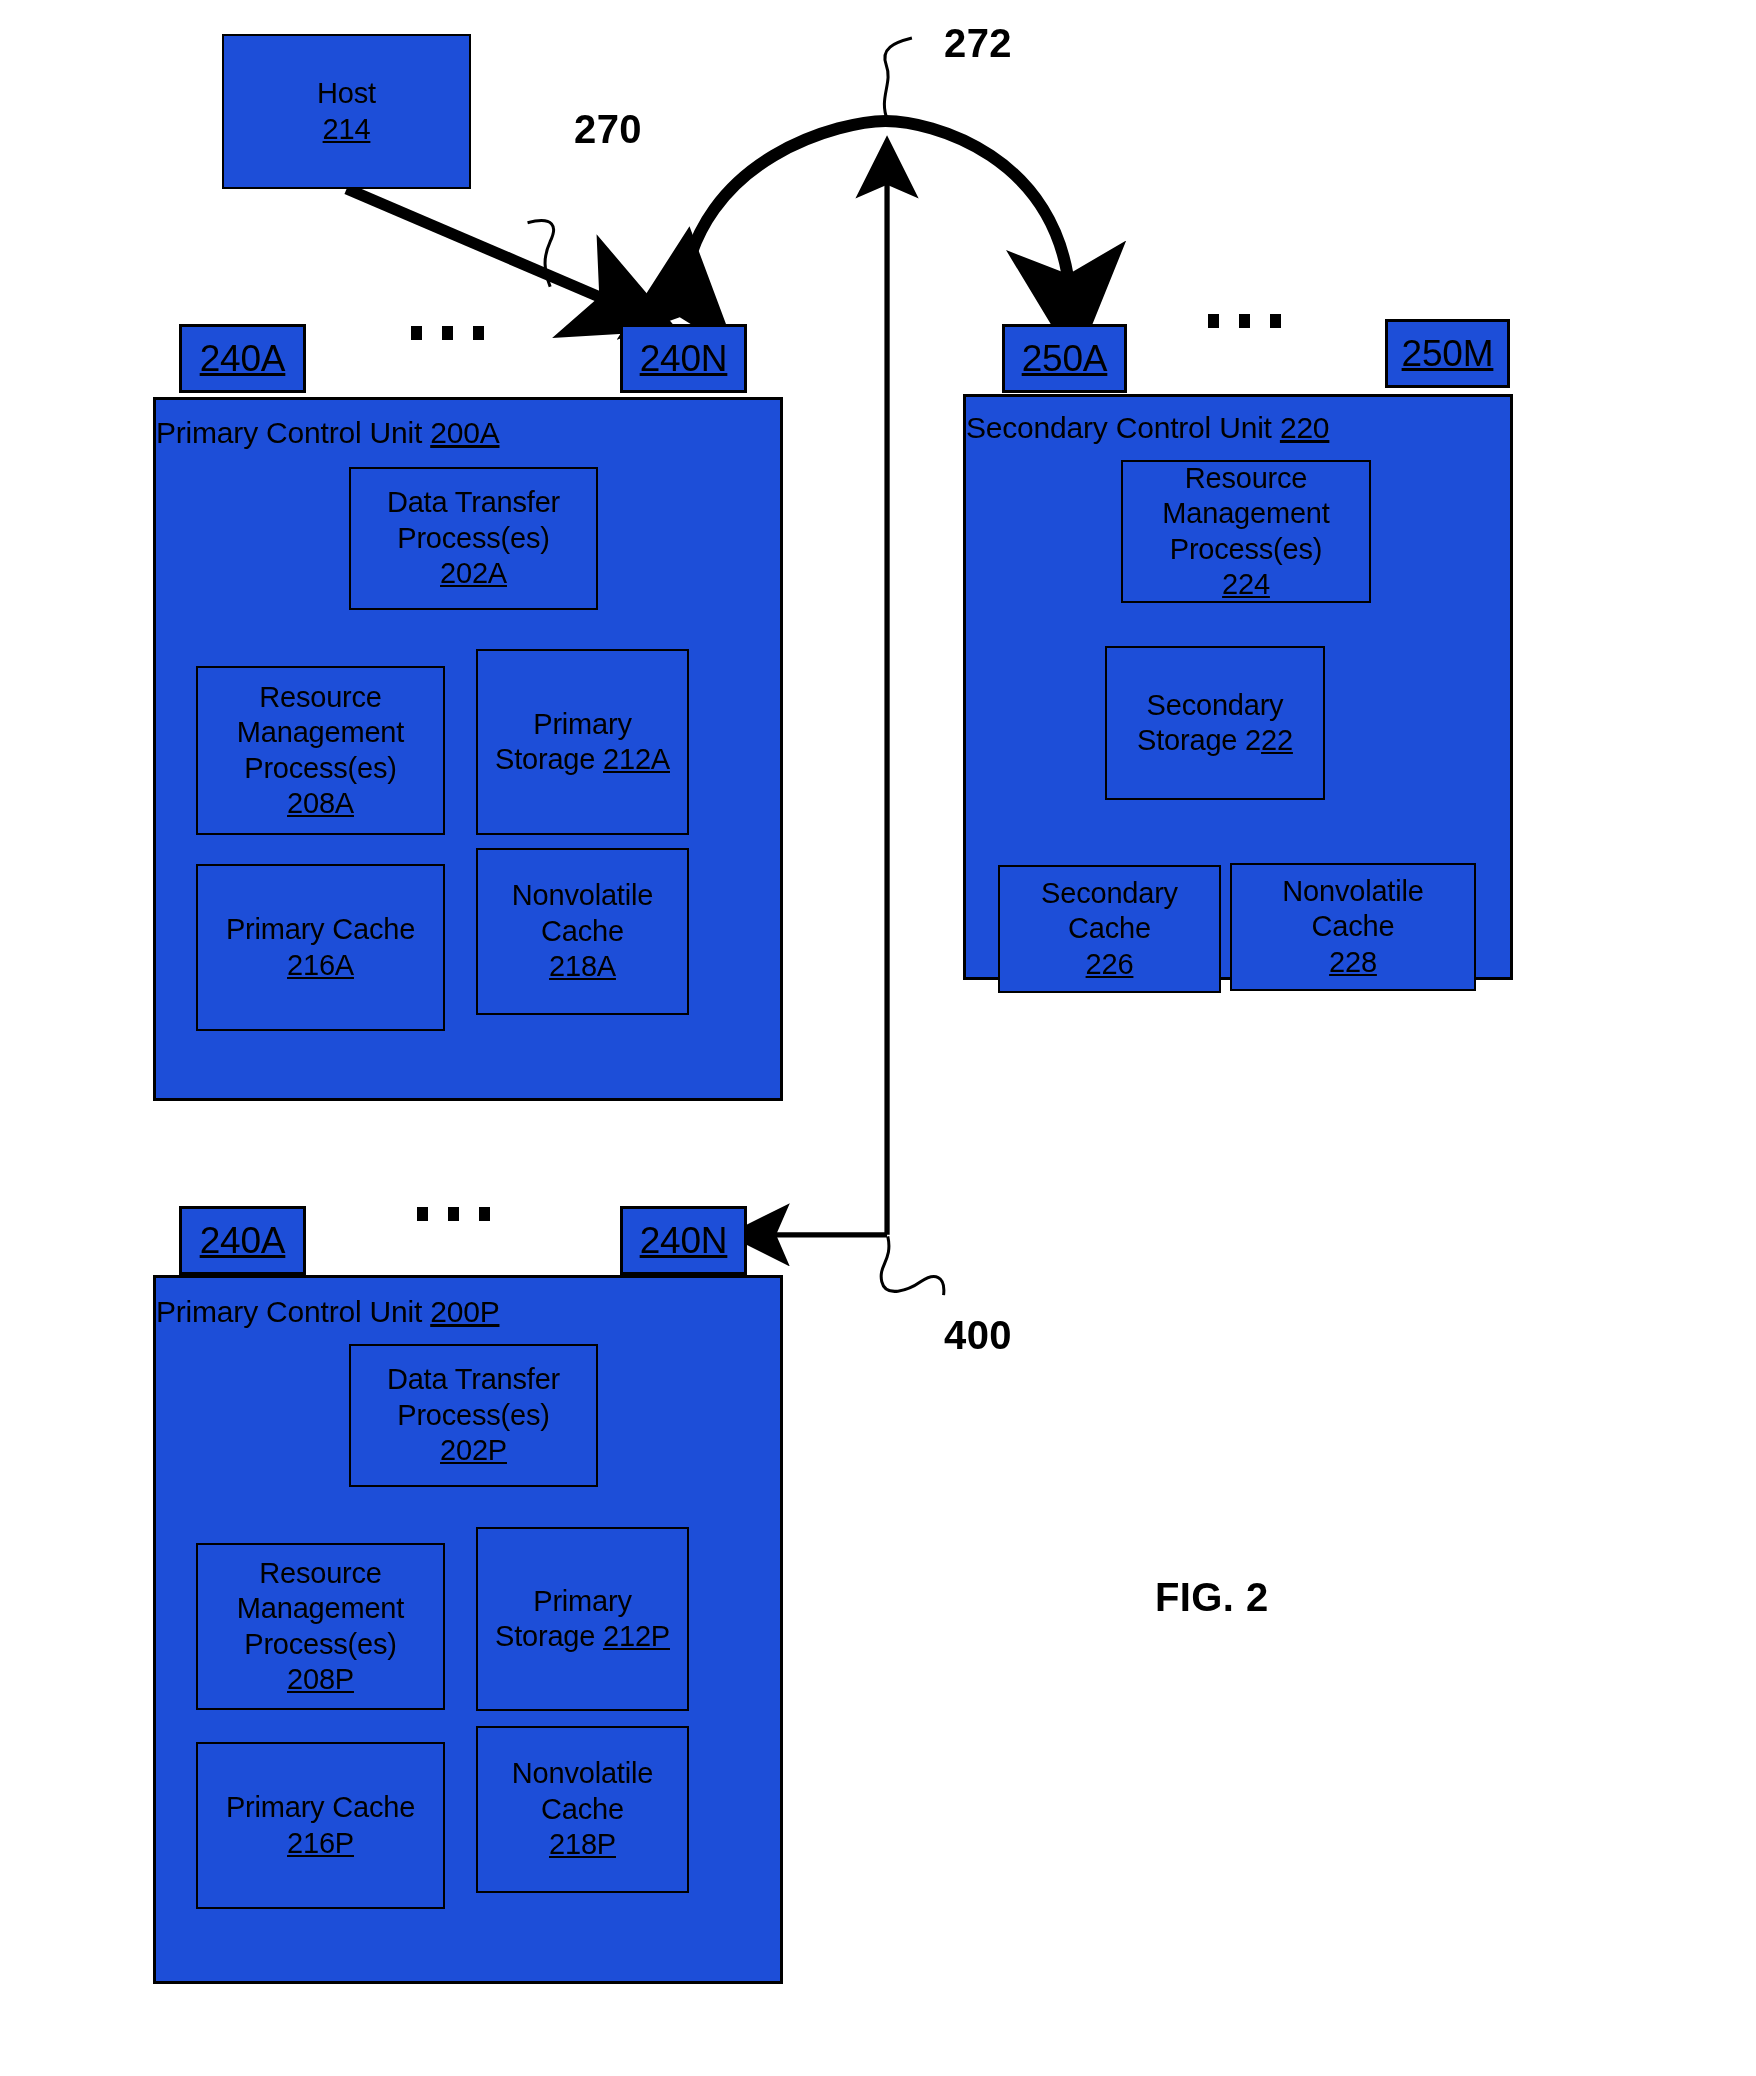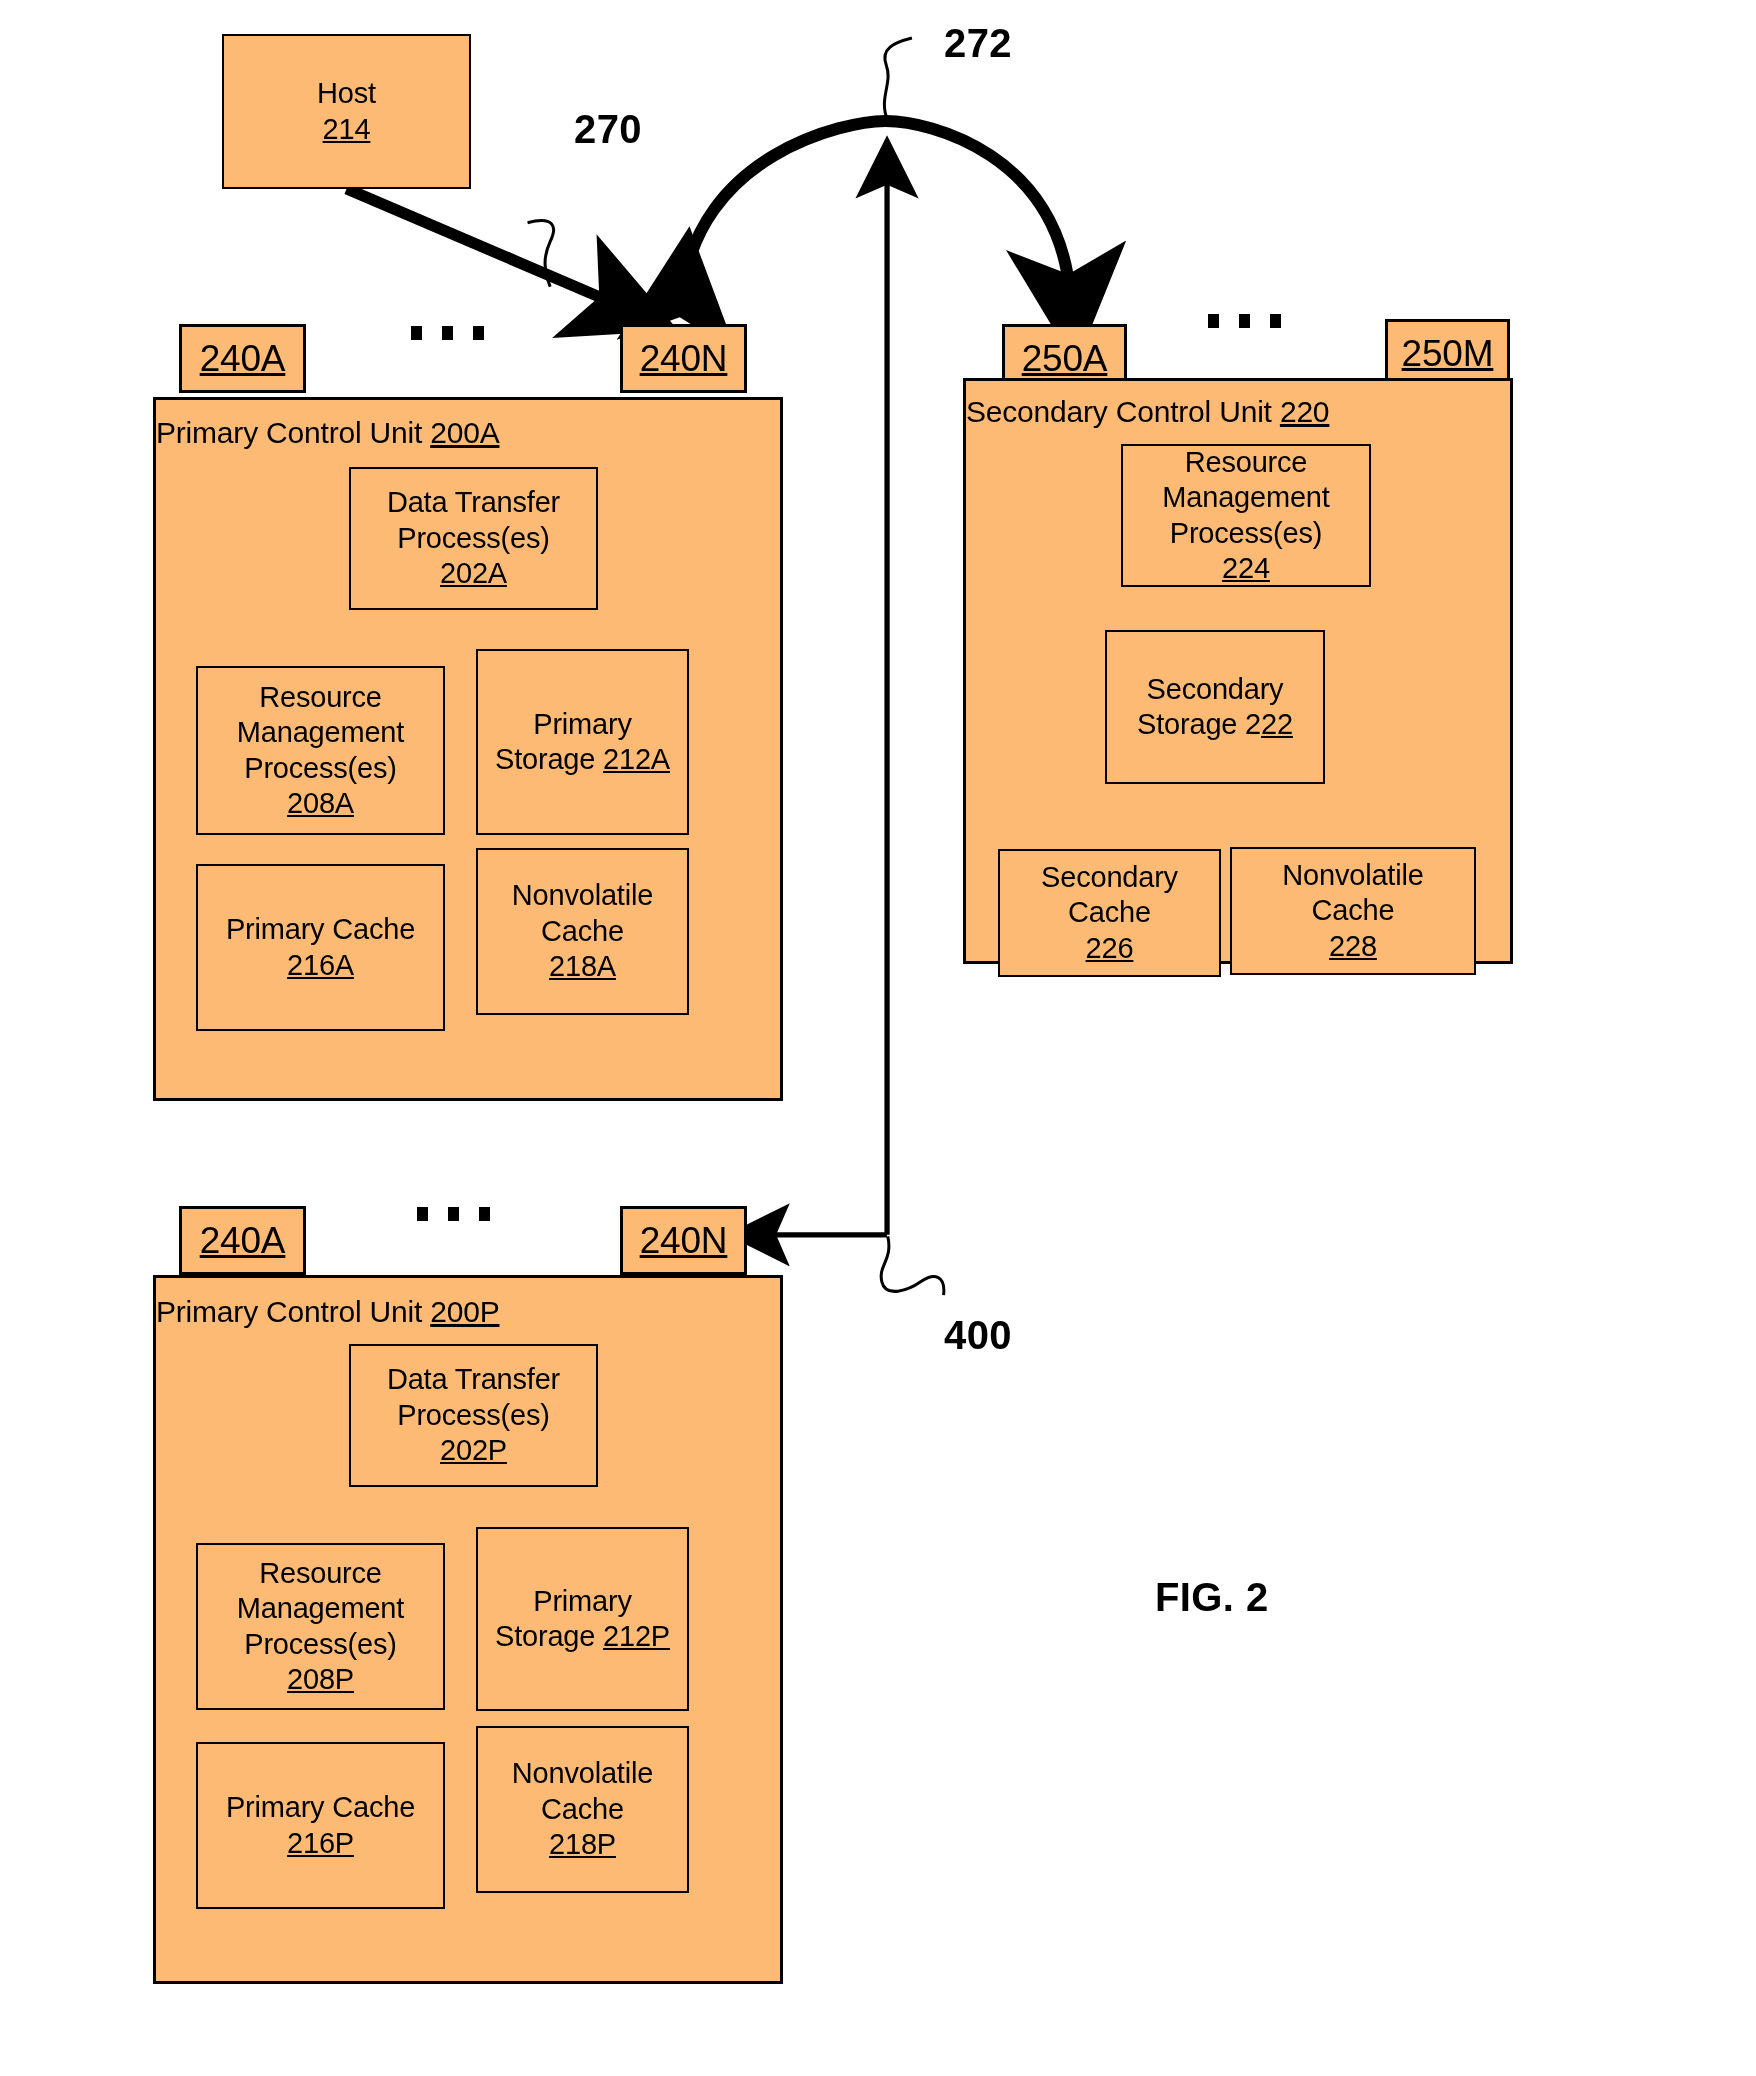--- a/index.html
+++ b/index.html
@@ -17,21 +17,21 @@
     height: 2077px;
     background: #ffffff;
     overflow: hidden;
   }
 
   
   .box {
     position: absolute;
     box-sizing: border-box;
     border: 2.3px solid #000;
-    background: #fdba74;
+    background: #1d4ed8;
   }
   .unit {
     border-width: 3px;
   }
   .port {
     border-width: 3px;
     display: flex;
     align-items: center;
     justify-content: center;
   }
@@ -215,21 +215,21 @@
   </div>
   <div class="dots" style="left:1208px; top:314px;">
       <i></i>
       <i></i>
       <i></i>
     </div>
   <div class="box port" style="left:1385px; top:319px; width:125px; height:69px;">
     <div class="lbl u">250M</div>
   </div>
 
-  <div class="box unit" style="left:963px; top:378px; width:550px; height:586px;">
+  <div class="box unit" style="left:963px; top:394px; width:550px; height:586px;">
     <div class="unit-title" style="top:14.3px;">
       <span>Secondary Control Unit </span><span class="u">220</span>
     </div>
 
     <div class="box" style="left:155px; top:63px; width:250px; height:143px;">
       <div class="inner" style="position:absolute; inset:0; flex-direction:column;">
         <div class="lbl">Resource</div>
         <div class="lbl">Management</div>
         <div class="lbl">Process(es)</div>
         <div class="lbl u">224</div>

